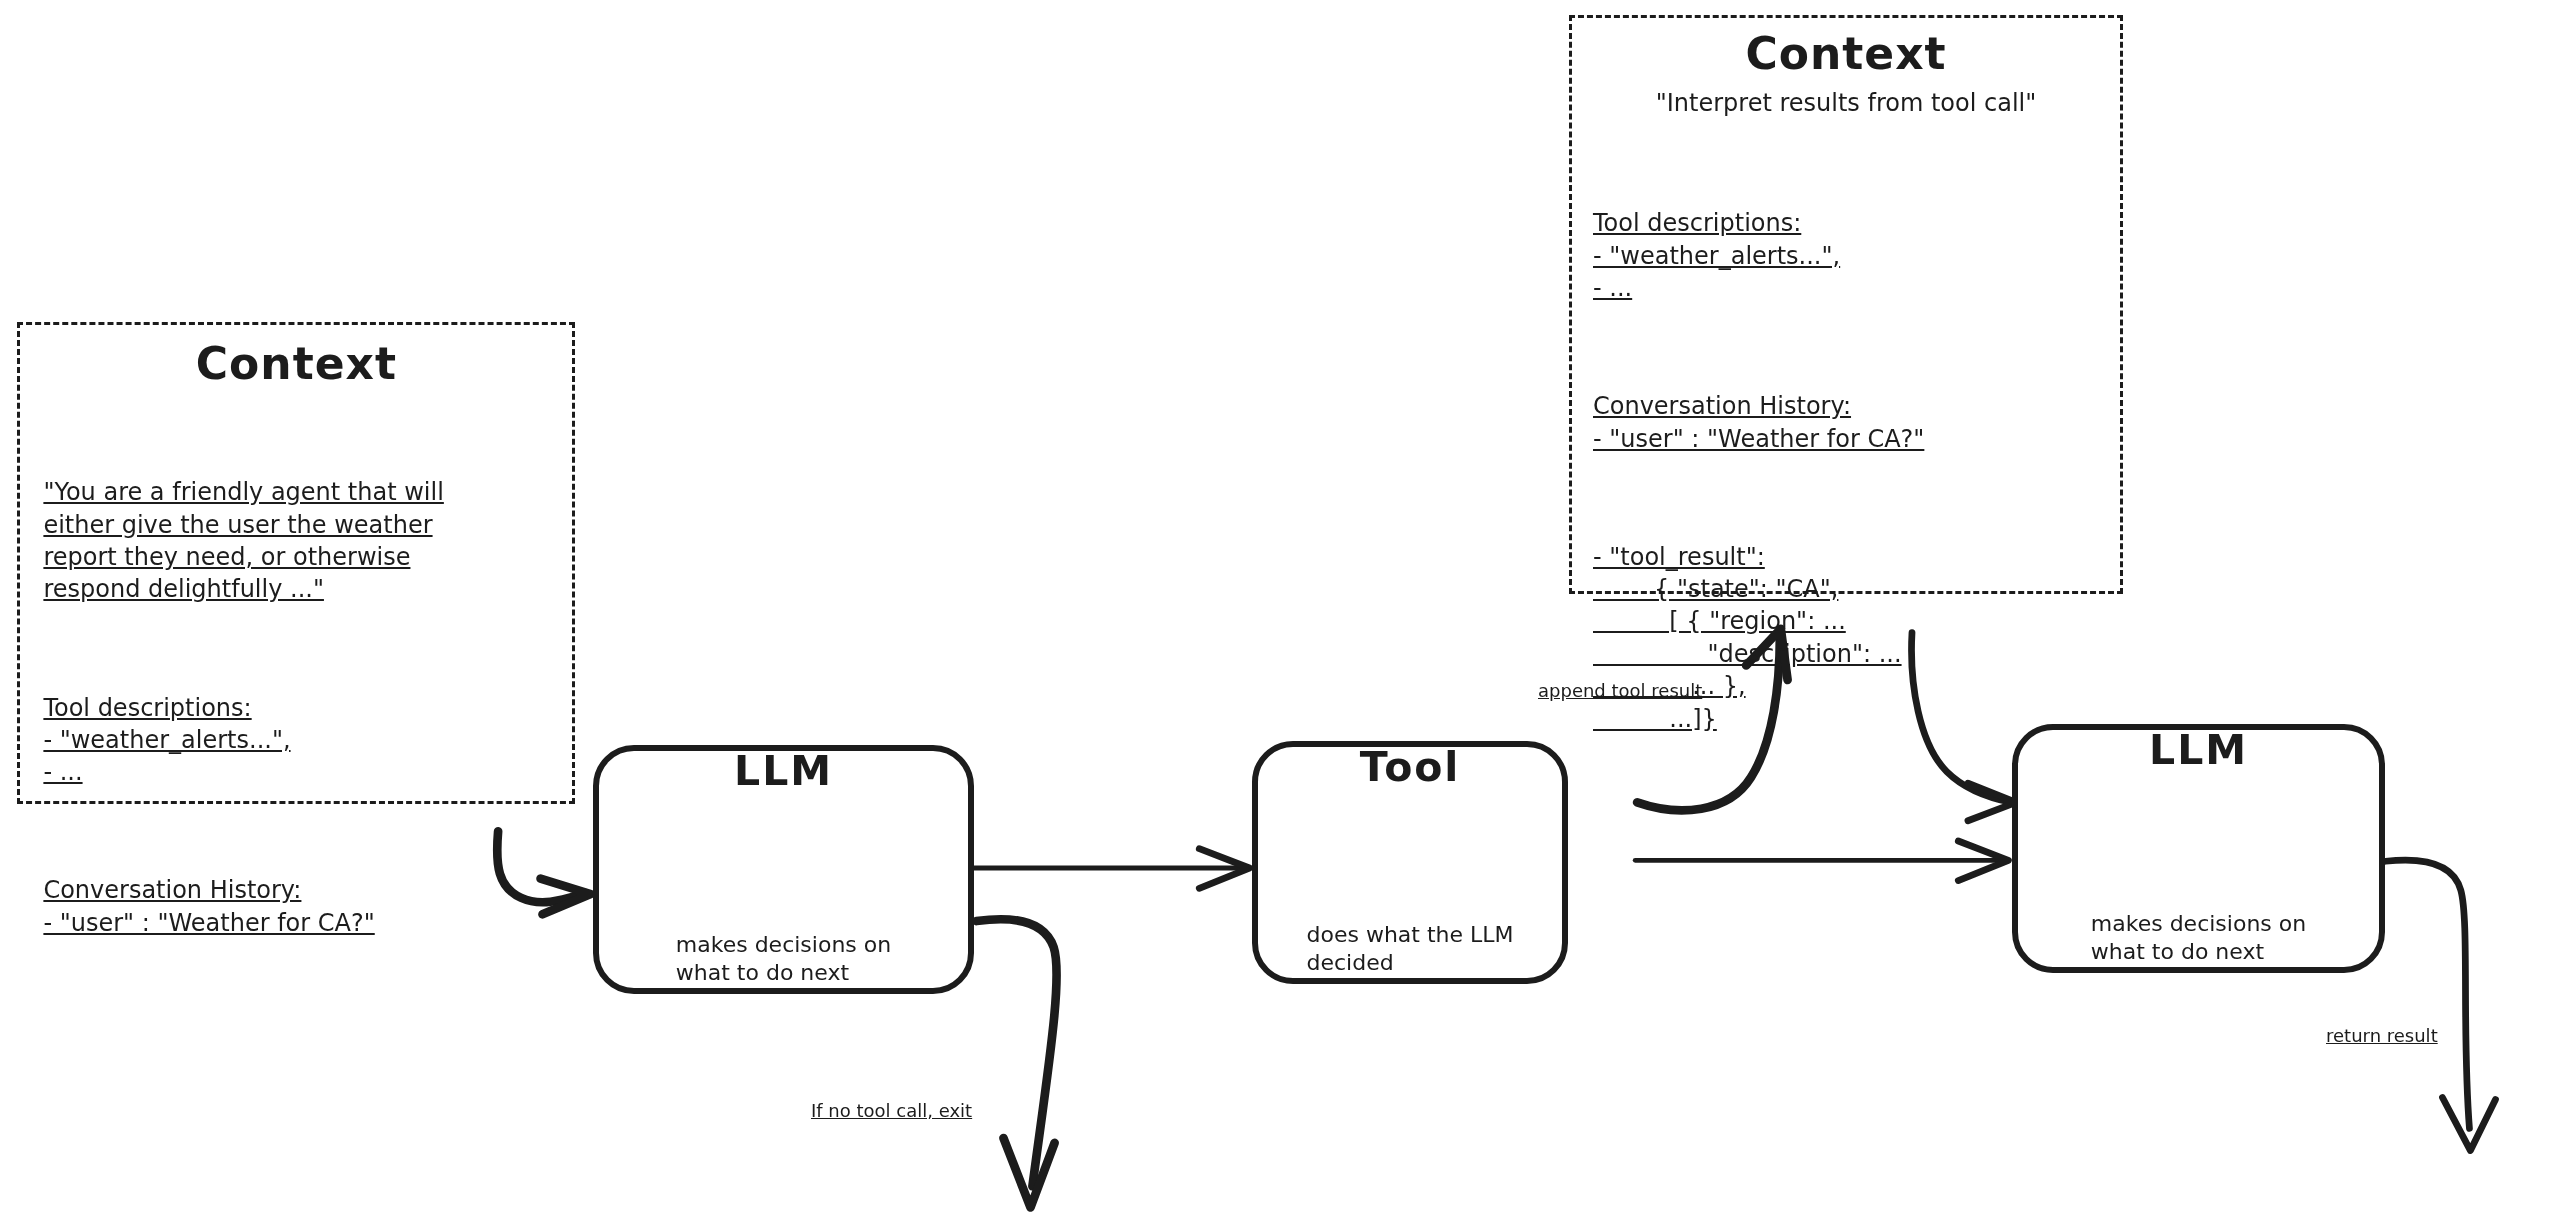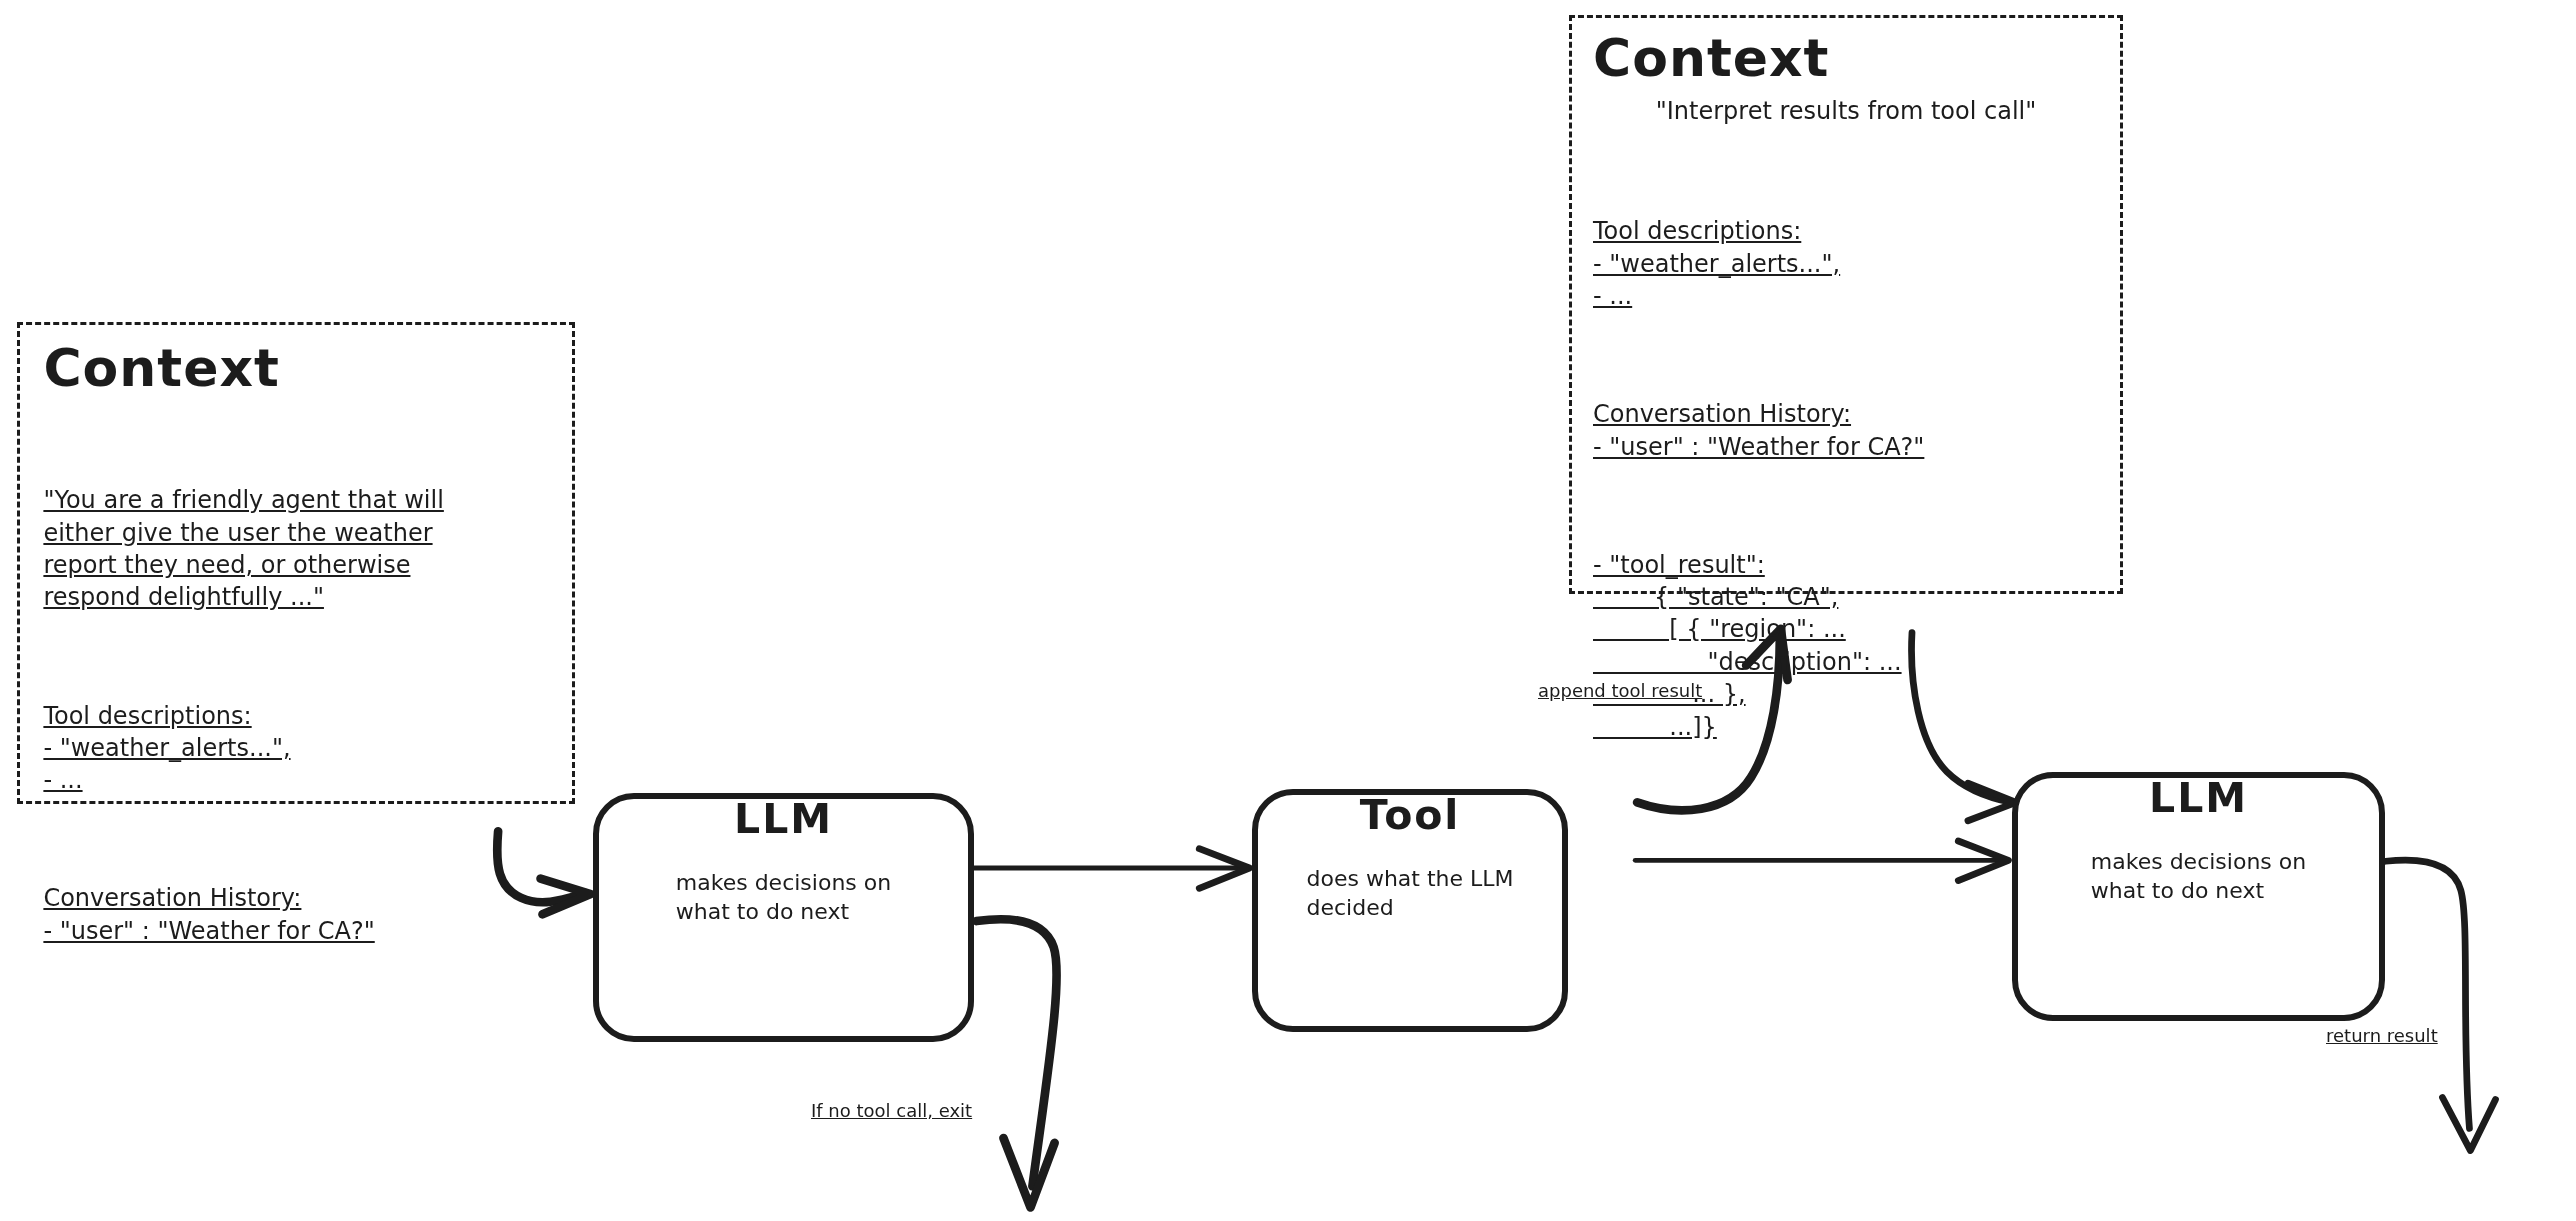--- a/index.html
+++ b/index.html
@@ -18,21 +18,22 @@
   }
 
   
   .context-box {
     position: absolute;
     border: 3.9px dashed #1c1c1c;
     box-sizing: border-box;
     background: transparent;
   }
   .context-title {
-    font-size: 52px;
+    text-align: center;
+    font-size: 44px;
     font-weight: 700;
     letter-spacing: 1px;
     line-height: 1;
   }
   .context-body {
     font-size: 24px;
     line-height: 1.35;
     white-space: pre-wrap;
   }
   .para { margin: 0 0 21px 0; text-decoration: underline; }
@@ -67,22 +68,21 @@
   
   .node-box {
     position: absolute;
     border: 6.8px solid #1c1c1c;
     border-radius: 41px;
     box-sizing: border-box;
     background: #ffffff;
     display: flex;
     flex-direction: column;
     align-items: center;
-    justify-content: flex-start;
-    margin-top: 48px;
+    justify-content: space-between;
   }
   .node-title {
     font-size: 41px;
     font-weight: 700;
     letter-spacing: 1.9px;
     line-height: 1;
     margin-bottom: 29px;
   }
   .node-sub {
     font-size: 22px;

